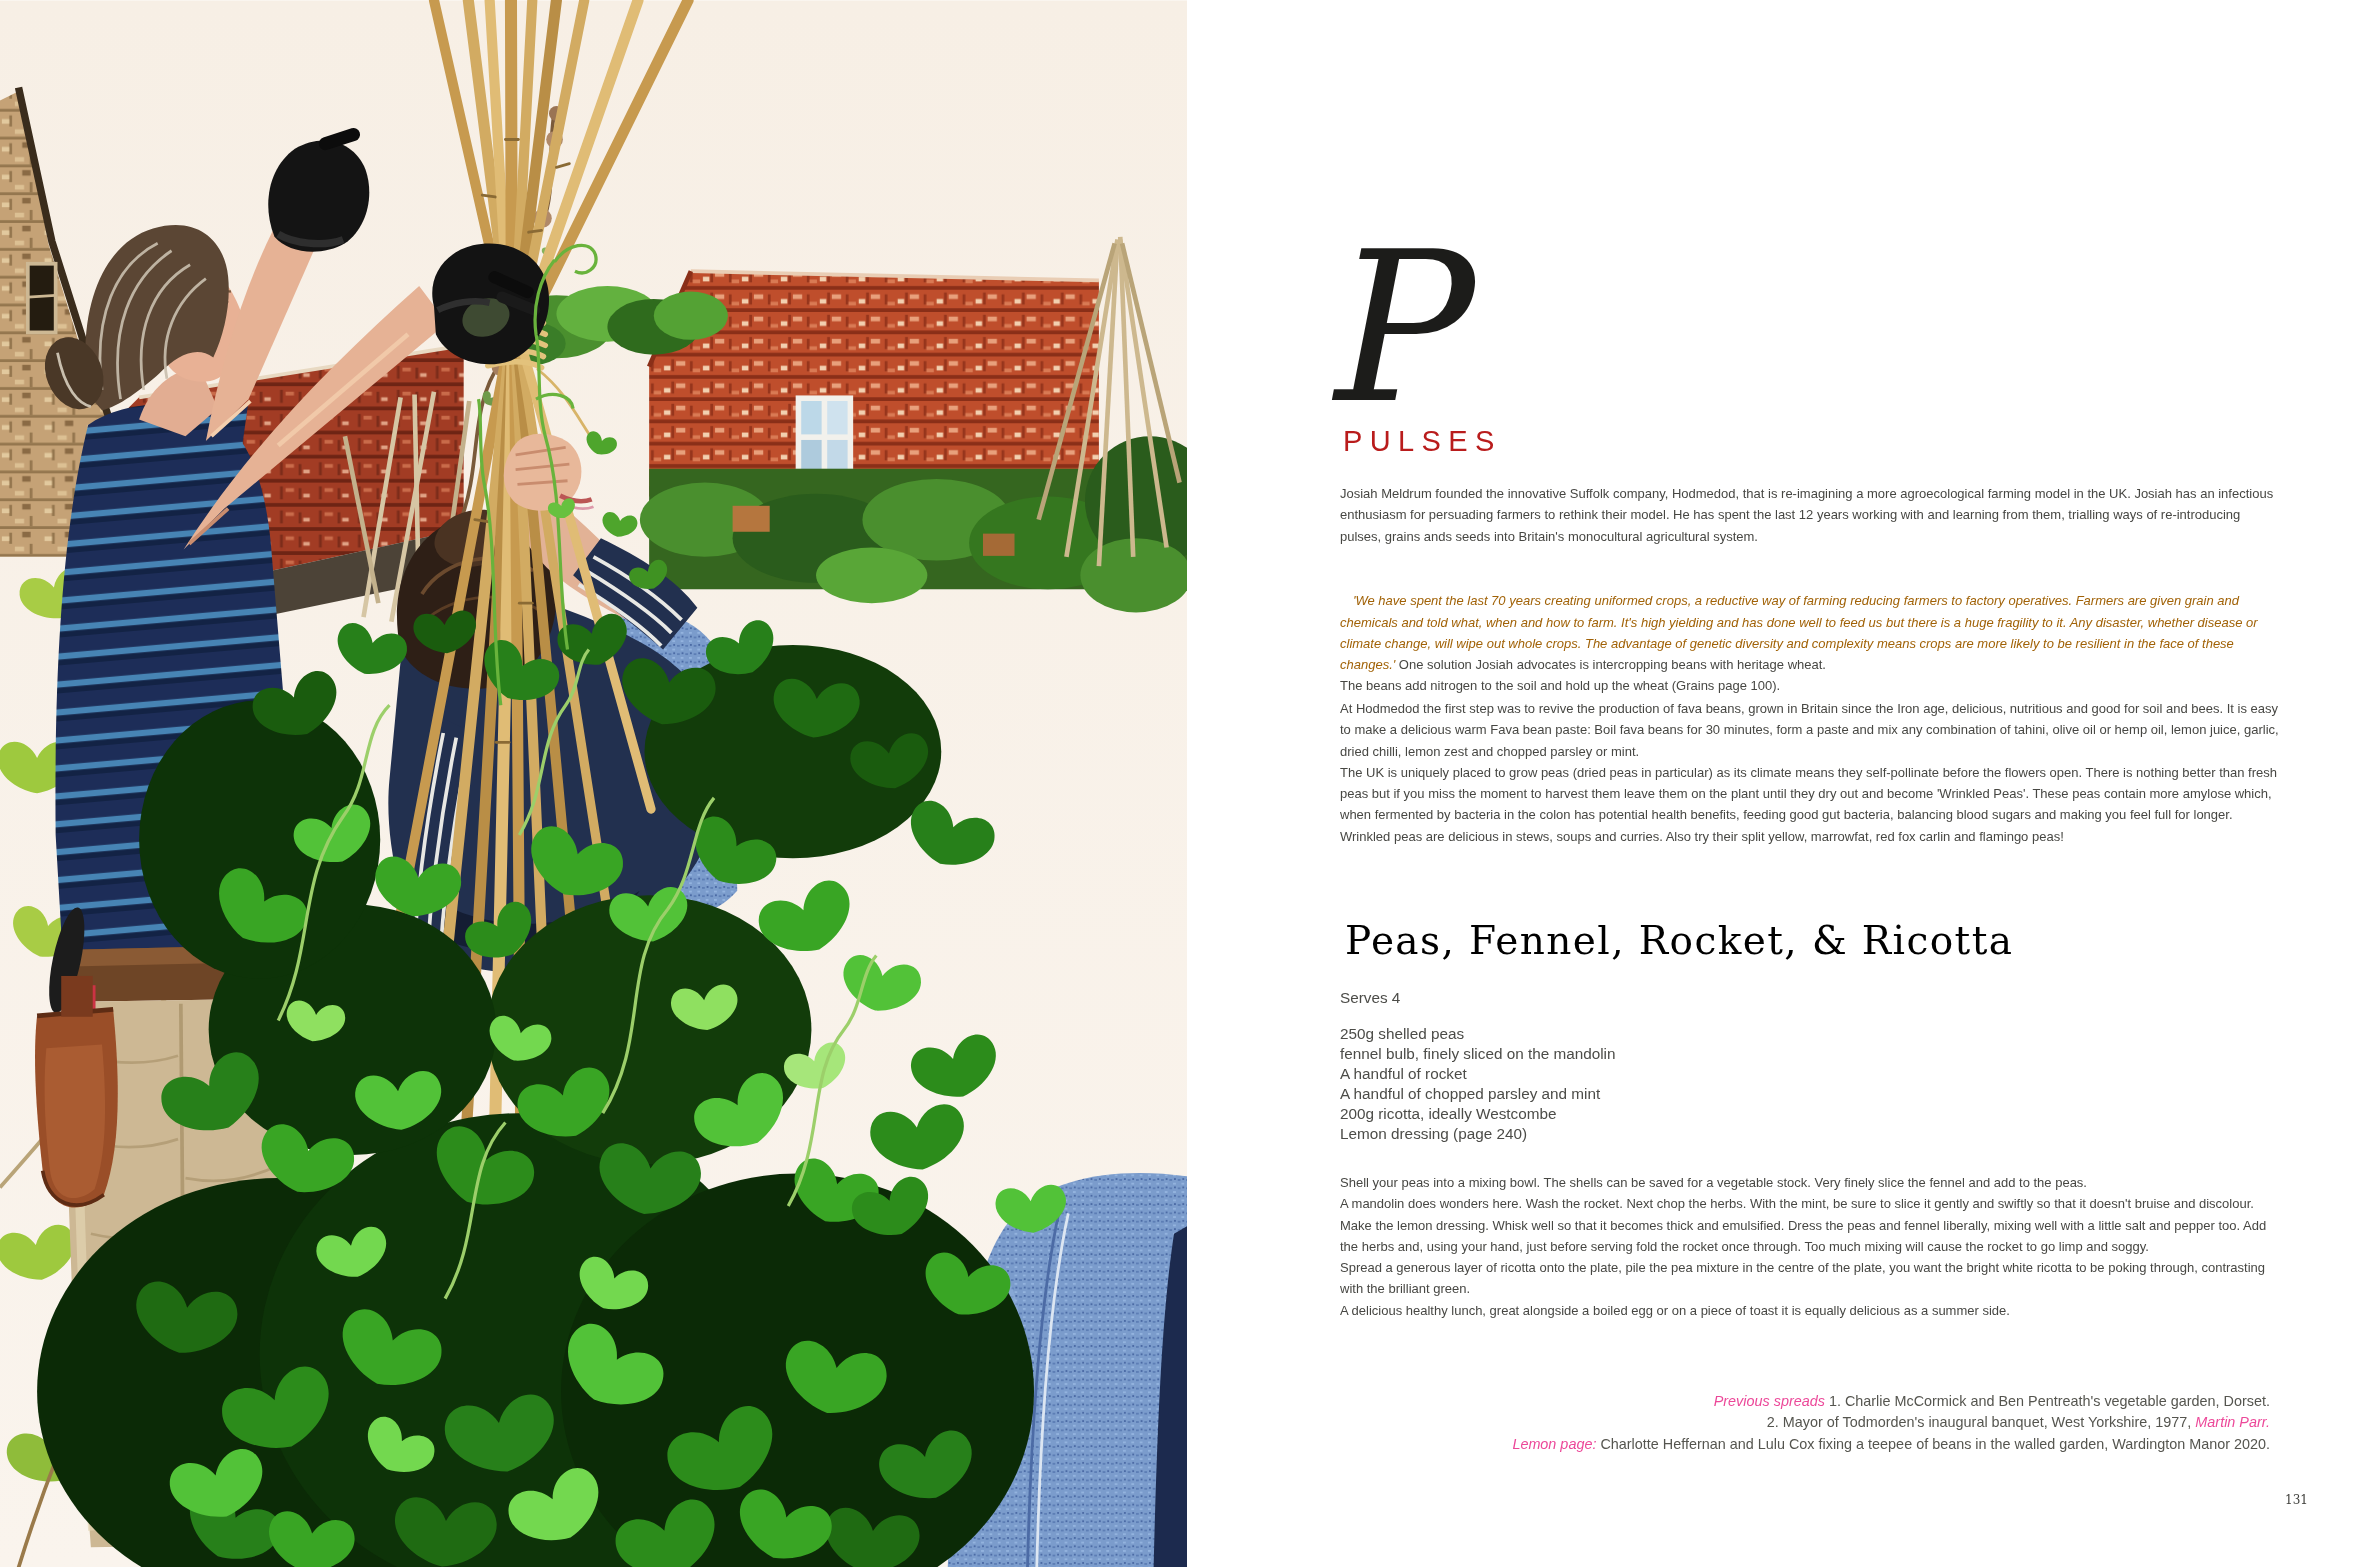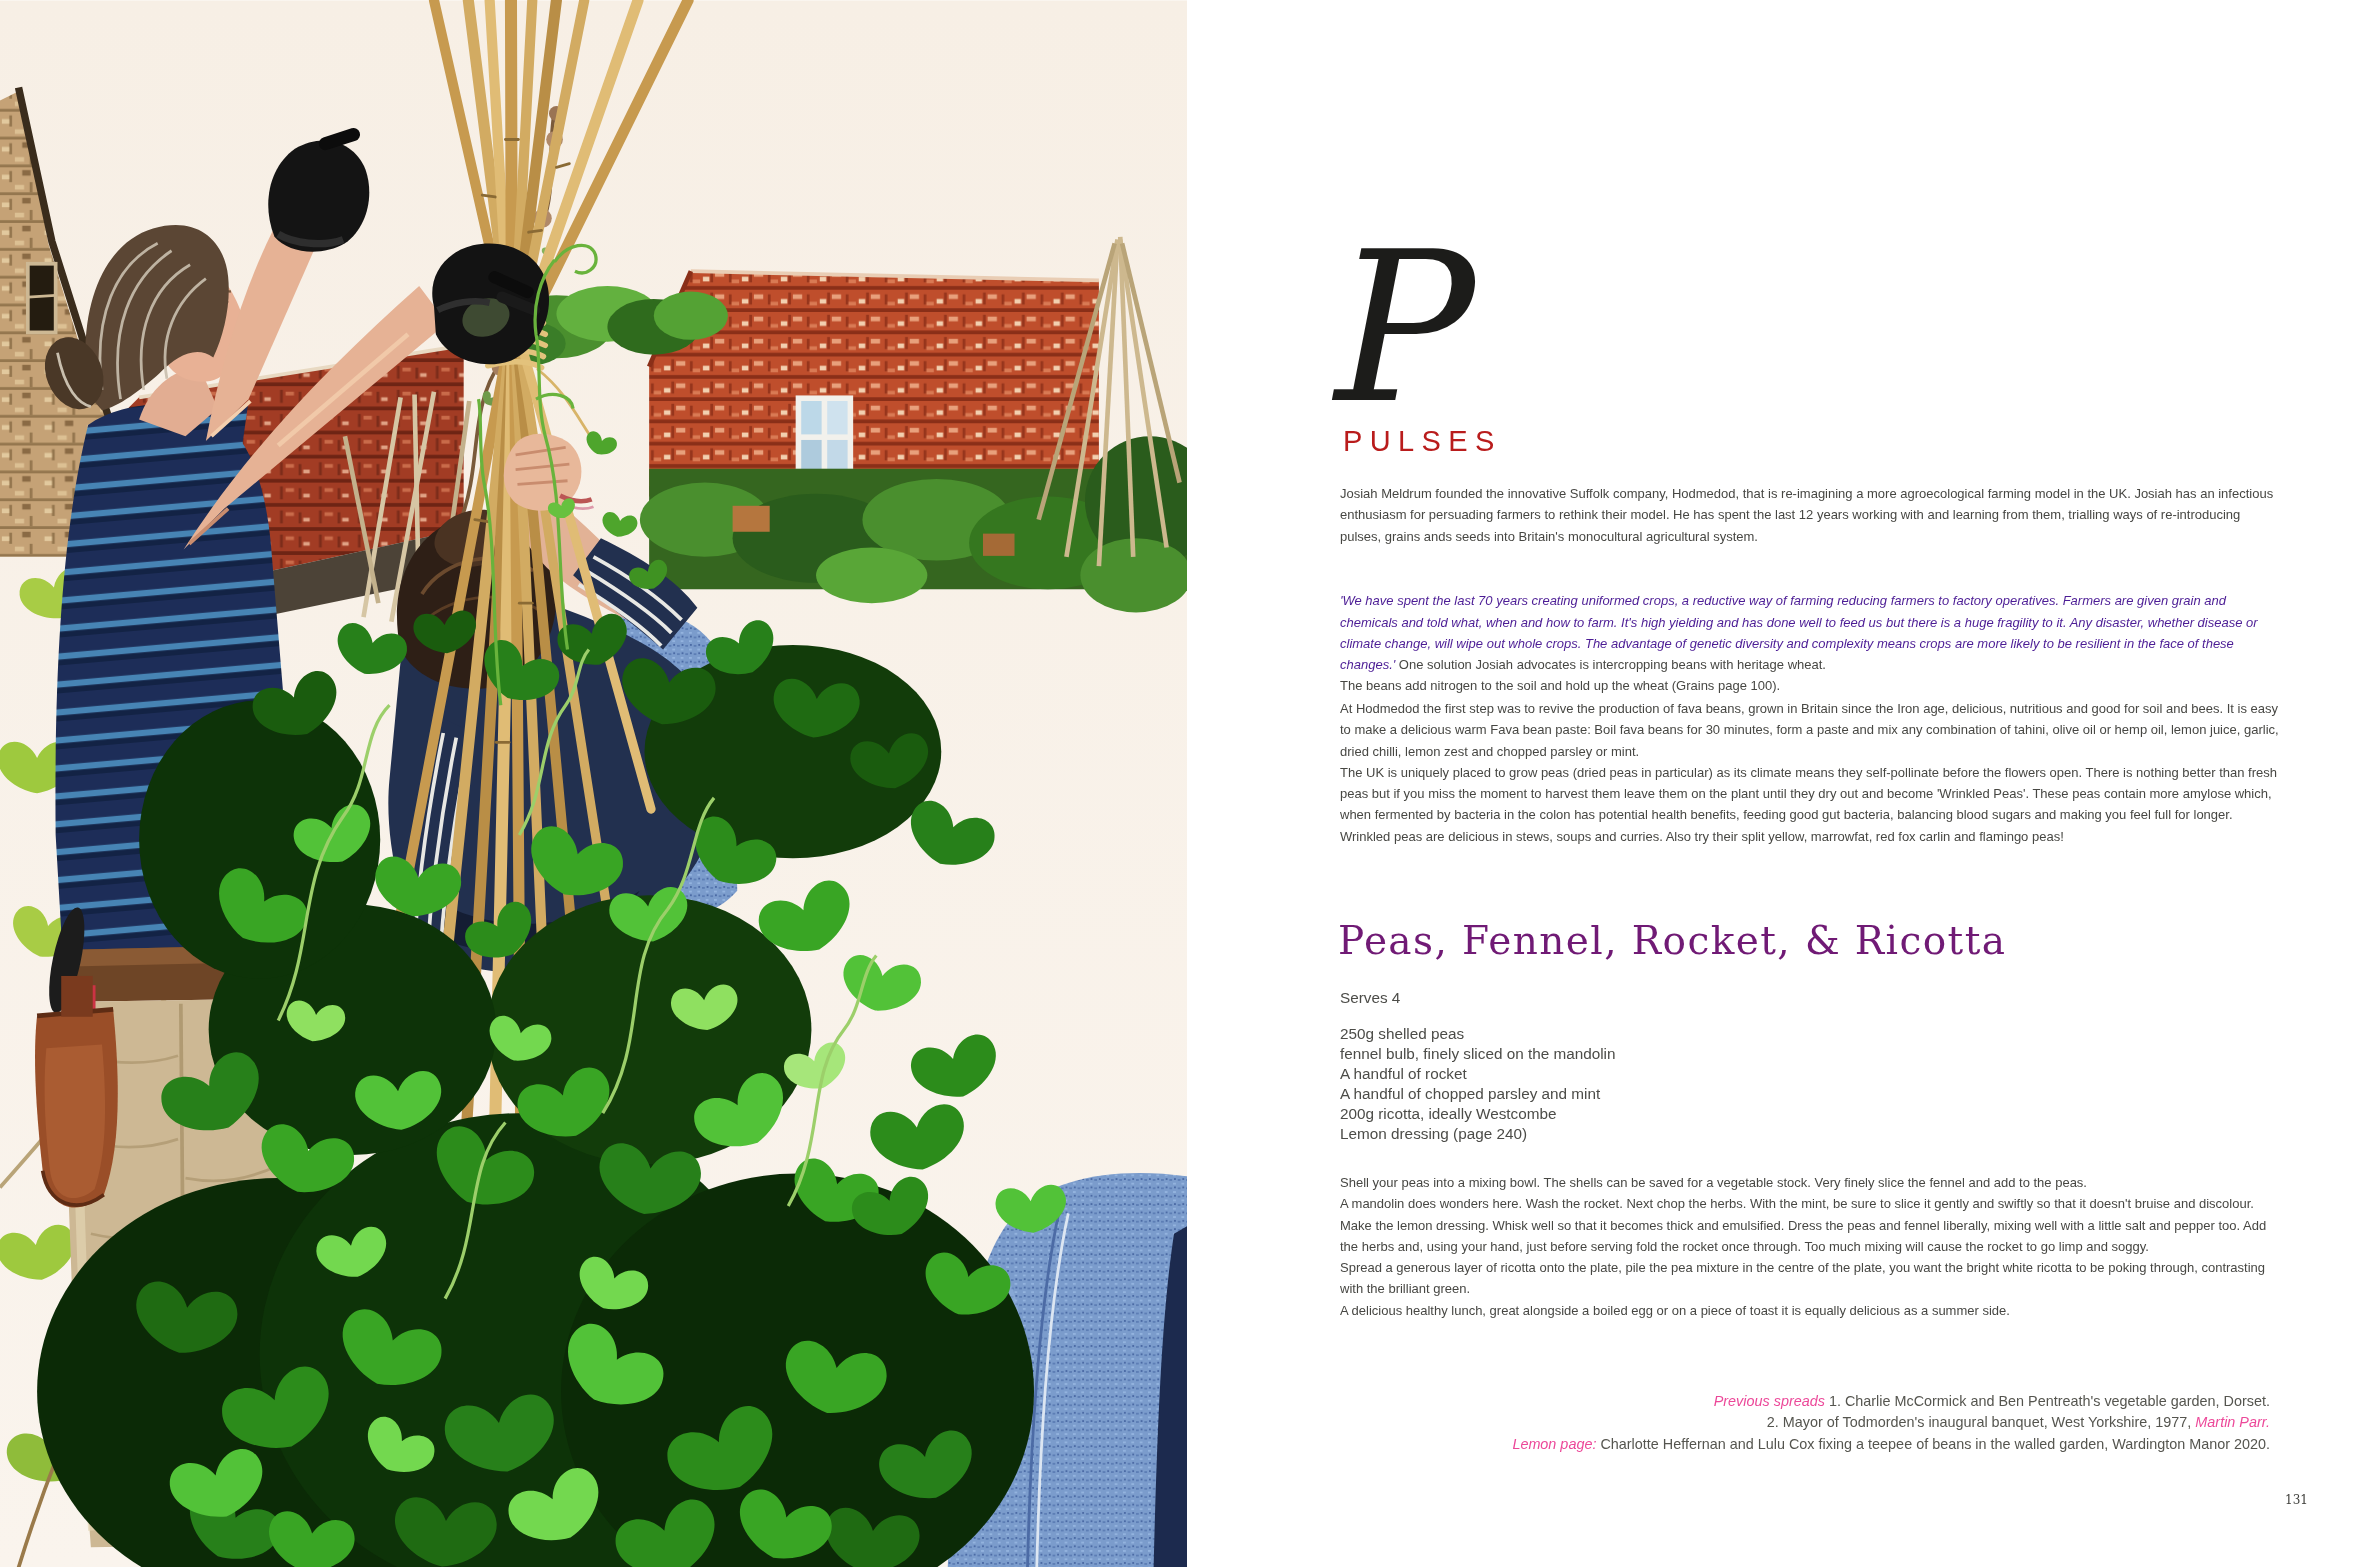--- a/index.html
+++ b/index.html
@@ -8,23 +8,23 @@
   
   #photo{position:absolute;left:0;top:0;width:1187px;height:1568px;}
   
   #rightpage{position:absolute;left:1187px;top:0;width:1187px;height:1568px;background:#fff;}
   .abs{position:absolute;}
   .dropcap{left:148px;top:224px;font-family:"DejaVu Serif",serif;font-style:italic;
            font-size:208px;line-height:1;color:#1c1c1a;font-weight:400;}
   .sectitle{left:156px;top:425px;font-size:29px;letter-spacing:7.4px;color:#b91c1c;font-weight:400;}
   .bodytext{width:939px;font-size:13px;line-height:21.3px;color:#474743;}
   .pre{white-space:pre-line;}
-  .quote{font-style:italic;color:#4c1d95;}
-  .rectitle{left:151px;top:918px;font-family:"DejaVu Serif",serif;font-size:39px;
-            color:#701a75;letter-spacing:1.4px;font-weight:400;}
+  .quote{font-style:italic;color:#a16207;margin-left:13px;}
+  .rectitle{left:158px;top:918px;font-family:"DejaVu Serif",serif;font-size:39px;
+            color:#000000;letter-spacing:1.4px;font-weight:400;}
   .serves{left:153px;top:989px;font-size:15.3px;color:#4c4c48;}
   .ingredients{left:153px;top:1024px;font-size:15.3px;line-height:20px;color:#4c4c48;}
   .method{left:153px;top:1172px;}
   .captions{right:104px;top:1391px;width:872px;text-align:right;font-size:14.4px;
             line-height:21.3px;color:#55554f;}
   .cap-italic{font-style:italic;color:#ec4899;text-align:center;}
   .pagenum{left:1098px;top:1493px;font-family:"DejaVu Serif",serif;font-size:12px;color:#3f3f3b;}
 </style>
 </head>
 <body>

